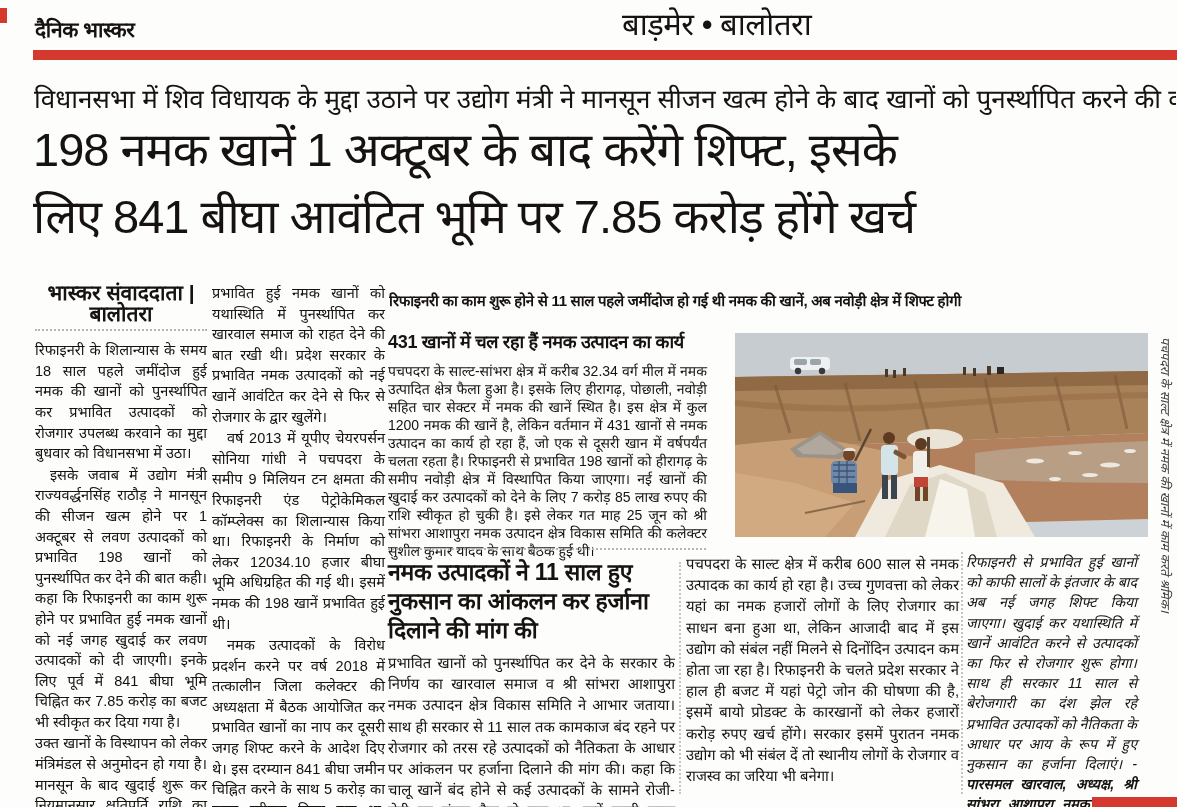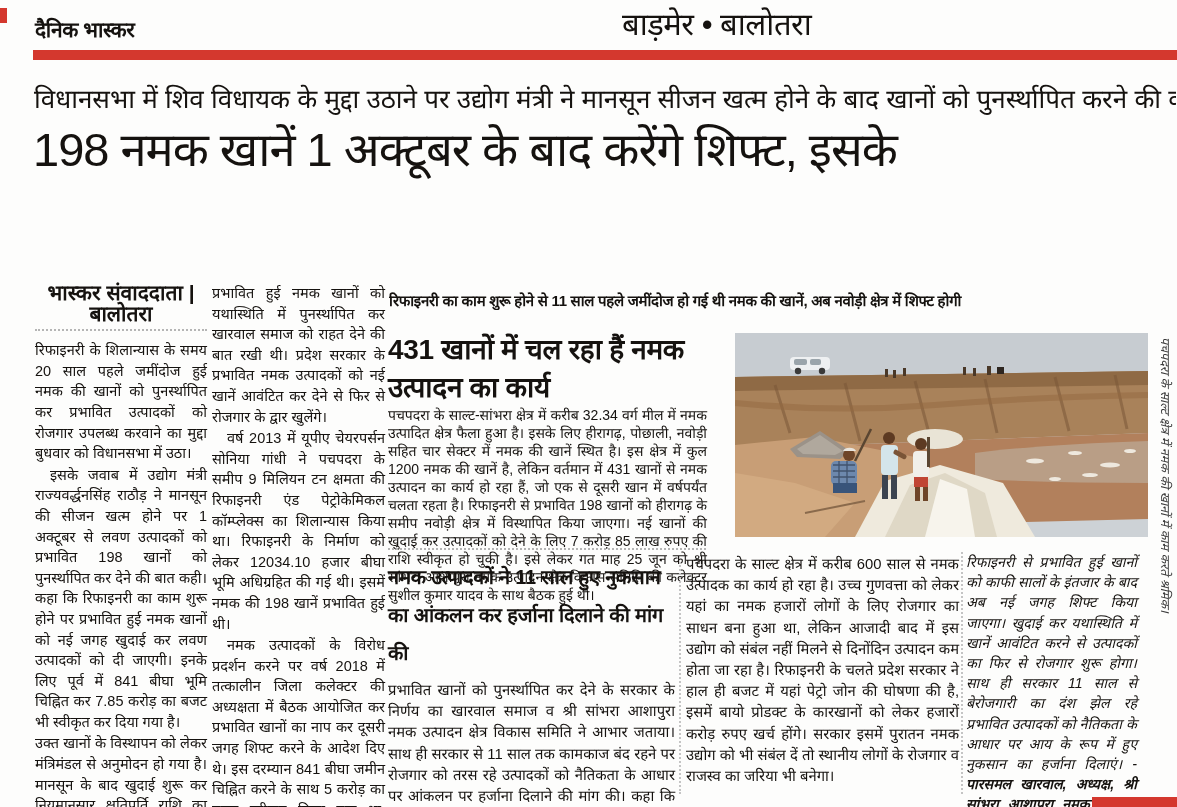--- a/index.html
+++ b/index.html
@@ -18,27 +18,27 @@
   .col{position:absolute;top:283px;font-size:14.5px;line-height:20.6px;text-align:justify}
   .col p{margin-bottom:1px}
   .col1{left:35px;width:172px}
   .col2{left:212px;width:173px}
   .byline{font-weight:700;text-align:center;font-size:21px;padding-bottom:5px;margin-bottom:9px;
           border-bottom:2px dotted #b5b5b5;text-align:center}
   p.ind{text-indent:15px}
   .strap{position:absolute;left:389px;top:290px;width:788px;font-size:15px;font-weight:800;
          white-space:nowrap;overflow:hidden;letter-spacing:-.3px}
   .feature-left{position:absolute;left:388px;top:329px;width:319px}
-  .feature-left h2{font-size:28px;font-weight:800;margin-bottom:1px;letter-spacing:-.3px}
+  .feature-left h2{font-size:18px;font-weight:800;margin-bottom:9px;letter-spacing:-.3px}
   .feature-left p{font-size:14px;line-height:18px;text-align:justify}
   .feature-divider{position:absolute;left:388px;top:548px;width:318px;border-bottom:2px dotted #b5b5b5}
   .photo-frame{position:absolute;left:735px;top:333px;width:413px;height:204px;background:#cdd2d6;overflow:hidden}
   .vcap{position:absolute;left:1174px;top:337px;width:466px;transform:rotate(90deg);
         transform-origin:0 0;font-size:12.5px;font-style:italic;color:#3a3a3a;white-space:nowrap;overflow:hidden}
-  .sec h3{font-size:20px;line-height:38px;font-weight:800;margin-bottom:8px;letter-spacing:-.2px}
+  .sec h3{font-size:23px;line-height:29px;font-weight:800;margin-bottom:8px;letter-spacing:-.2px}
   .sec p{font-size:14.8px;line-height:21.2px;text-align:justify}
   .sec-demand{position:absolute;left:388px;top:558px;width:287px}
   .sec-petro{position:absolute;left:686px;top:554px;width:273px}
   .vdiv{position:absolute;border-left:2px dotted #c4c4c4}
   .vdiv-1{left:679px;top:562px;height:232px}
   .vdiv-2{left:961px;top:552px;height:242px}
   .quote{position:absolute;left:966px;top:552px;width:171px;font-size:14.2px;line-height:20.2px;
          font-style:italic;text-align:justify}
   .quote .attr{font-weight:700}
   .redbar-br{position:absolute;left:1092px;top:797px;width:85px;height:10px;background:var(--red)}
@@ -49,25 +49,25 @@
 <div class="page">
 
   <div class="edge-mark"></div>
 
   <div class="logo">दैनिक भास्कर</div>
   <div class="region">बाड़मेर • बालोतरा</div>
   <div class="masthead-rule"></div>
 
   <div class="kicker">विधानसभा में शिव विधायक के मुद्दा उठाने पर उद्योग मंत्री ने मानसून सीजन खत्म होने के बाद खानों को पुनर्स्थापित करने की कही बात</div>
 
-  <h1 class="headline"><span>198 नमक खानें 1 अक्टूबर के बाद करेंगे शिफ्ट, इसके</span><br></h1>
+  <h1 class="headline"><span>198 नमक खानें 1 अक्टूबर के बाद करेंगे शिफ्ट, इसके</span><br><span>लिए 841 बीघा आवंटित भूमि पर 7.85 करोड़ होंगे खर्च</span></h1>
 
   <section class="col col1">
     <div class="byline">भास्कर संवाददाता | बालोतरा</div>
-    <p>रिफाइनरी के शिलान्यास के समय 20 साल पहले जमींदोज हुई नमक की खानों को पुनर्स्थापित कर प्रभावित उत्पादकों को रोजगार उपलब्ध करवाने का मुद्दा बुधवार को विधानसभा में उठा।</p>
+    <p>रिफाइनरी के शिलान्यास के समय 18 साल पहले जमींदोज हुई नमक की खानों को पुनर्स्थापित कर प्रभावित उत्पादकों को रोजगार उपलब्ध करवाने का मुद्दा बुधवार को विधानसभा में उठा।</p>
     <p class="ind">इसके जवाब में उद्योग मंत्री राज्यवर्द्धनसिंह राठौड़ ने मानसून की सीजन खत्म होने पर 1 अक्टूबर से लवण उत्पादकों को प्रभावित 198 खानों को पुनर्स्थापित कर देने की बात कही। कहा कि रिफाइनरी का काम शुरू होने पर प्रभावित हुई नमक खानों को नई जगह खुदाई कर लवण उत्पादकों को दी जाएगी। इनके लिए पूर्व में 841 बीघा भूमि चिह्नित कर 7.85 करोड़ का बजट भी स्वीकृत कर दिया गया है।</p>
     <p>उक्त खानों के विस्थापन को लेकर मंत्रिमंडल से अनुमोदन हो गया है। मानसून के बाद खुदाई शुरू कर नियमानुसार क्षतिपूर्ति राशि का भुगतान किया जाएगा। इस दिन शिव विधायक रविंद्रसिंह भाटी के विधानसभा में रिफाइनरी से</p>
   </section>
 
   <section class="col col2">
     <p>प्रभावित हुई नमक खानों को यथास्थिति में पुनर्स्थापित कर खारवाल समाज को राहत देने की बात रखी थी। प्रदेश सरकार के प्रभावित नमक उत्पादकों को नई खानें आवंटित कर देने से फिर से रोजगार के द्वार खुलेंगे।</p>
     <p class="ind">वर्ष 2013 में यूपीए चेयरपर्सन सोनिया गांधी ने पचपदरा के समीप 9 मिलियन टन क्षमता की रिफाइनरी एंड पेट्रोकेमिकल कॉम्प्लेक्स का शिलान्यास किया था। रिफाइनरी के निर्माण को लेकर 12034.10 हजार बीघा भूमि अधिग्रहित की गई थी। इसमें नमक की 198 खानें प्रभावित हुई थी।</p>
     <p class="ind">नमक उत्पादकों के विरोध प्रदर्शन करने पर वर्ष 2018 में तत्कालीन जिला कलेक्टर की अध्यक्षता में बैठक आयोजित कर प्रभावित खानों का नाप कर दूसरी जगह शिफ्ट करने के आदेश दिए थे। इस दरम्यान 841 बीघा जमीन चिह्नित करने के साथ 5 करोड़ का बजट स्वीकृत किया गया था, लेकिन इसमें खान की खुदाई 11 फीट करने व बजट स्वीकृत नहीं होने पर काफी समय तक मामला अटका रहा।</p>
   </section>
 

